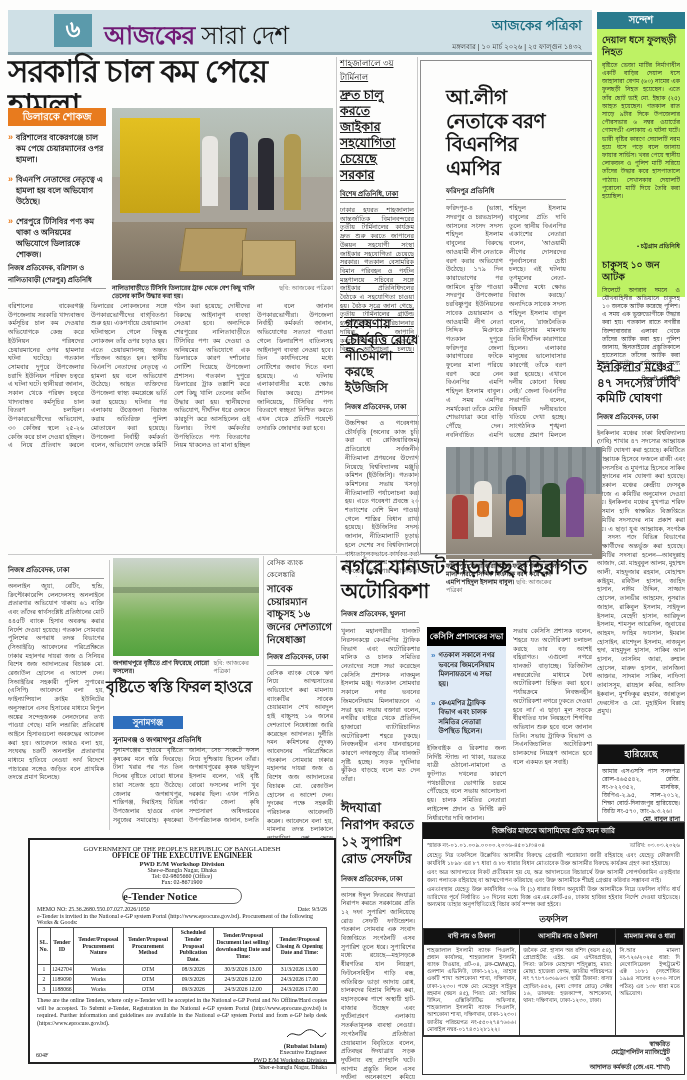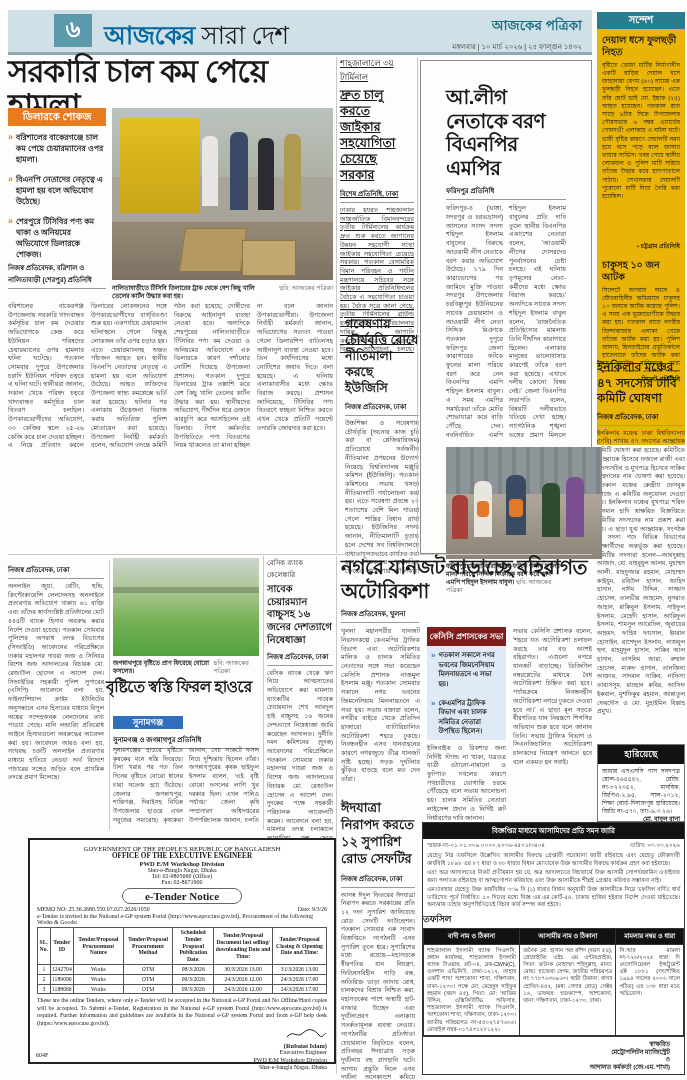--- a/index.html
+++ b/index.html
@@ -6,21 +6,21 @@
   .page{position:relative;width:687px;height:1080px;background:#fdfdfc;margin:0 auto;
         font-family:"Liberation Sans","DejaVu Sans",sans-serif;color:#1a1a1a;overflow:hidden;}
   .abs{position:absolute;}
   .just{text-align:justify;}
   .clip{overflow:hidden;}
   
   .band{left:8px;top:10px;width:584px;height:42px;background:#cfe0e6;border-bottom:3px solid #8fa9b2;}
   .pagenum{left:46px;top:4px;width:38px;height:33px;background:#5b9aab;color:#fff;font-size:23px;
            font-weight:bold;display:flex;align-items:center;justify-content:center;}
   .brand{left:96px;top:6px;font-size:25px;letter-spacing:-.5px;}
-  .brand b{color:#0369a1;}
+  .brand b{color:#701a75;}
   .mast-r{right:10px;top:5px;text-align:right;}
   .mast-r .m1{color:#1c6e83;font-weight:bold;font-size:13.5px;}
   .mast-r .m2{font-size:7px;color:#333;margin-top:3px;}
   
   .kicker{font-size:8.5px;color:#111;}
   .byline{font-size:6.8px;font-weight:bold;color:#111;border-bottom:1px solid #999;padding-bottom:2px;}
   .body6{font-size:6.3px;line-height:8.7px;color:#222;}
   .caption{font-size:6.2px;line-height:8px;}
   .caption b{font-weight:bold;}
   .credit{color:#555;font-weight:normal;}
@@ -34,60 +34,60 @@
   .bul{display:flex;margin-bottom:9px;}
   .bul .mk{color:#e87b1e;font-weight:bold;font-size:9px;margin-right:3px;line-height:11px;}
   .bul .tx{font-size:7.8px;font-weight:600;line-height:11px;color:#222;}
   .photo{background:#a9a49a;}
   .cols4{column-count:4;column-gap:7px;}
   .cols2{column-count:2;column-gap:6px;}
   
   .mpbox{left:420px;top:60px;width:172px;height:494px;border:1px solid #8c8c8c;padding:25px;box-sizing:border-box;}
   .mp-h{font-size:20px;font-weight:bold;line-height:1.18;letter-spacing:-.5px;}
   
-  .ibox-h{background:#7f1d1d;color:#fff;font-size:8px;font-weight:bold;text-align:center;padding:3px 2px;}
+  .ibox-h{background:#000000;color:#fff;font-size:8px;font-weight:bold;text-align:center;padding:3px 2px;}
   .ibox-b{background:#dfeaf6;padding:4px 4px 2px 4px;}
   .ibox-b .bul .mk{color:#3f7fc1;font-size:8px;}
   .ibox-b .bul .tx{font-size:6.8px;font-weight:600;line-height:9.6px;}
   .tag{background:#2f6fbd;color:#fff;font-weight:bold;font-size:8.5px;display:flex;align-items:center;justify-content:center;}
   
   .rail-h{left:597px;top:12px;width:88px;height:17px;background:#2a7b8e;color:#fff;font-size:10px;
           font-weight:bold;display:flex;align-items:center;justify-content:center;}
-  .rail-box{left:597px;top:29px;width:88px;height:416px;background:#eab308;padding:5px 5px;box-sizing:border-box;}
+  .rail-box{left:597px;top:29px;width:88px;height:268px;background:#bef264;padding:5px 5px;box-sizing:border-box;}
   .brief-h{font-size:9.5px;font-weight:bold;line-height:1.25;margin-bottom:3px;}
   .brief-b{font-size:6px;line-height:8.2px;color:#222;}
   .brief-c{font-size:6px;font-weight:bold;text-align:right;margin:2px 0 7px 0;}
   
   .lost{left:597px;top:744px;width:88px;height:78px;border:1px solid #777;box-sizing:border-box;background:#fff;}
   .lost-h{background:#121212;color:#fff;font-weight:bold;font-size:9px;text-align:center;padding:2px 0;}
   .lost-b{font-size:6px;line-height:8px;padding:3px 4px;}
   .lost-s{font-size:6.2px;font-weight:bold;text-align:right;padding:0 4px;}
   
   .tender{left:28px;top:838px;width:308px;height:226px;border:2px solid #222;box-sizing:border-box;
           background:#fff;padding:5px 7px;font-family:"Liberation Serif","DejaVu Serif",serif;}
   .tc{text-align:center;}
   .t1{font-size:6.8px;} .t2{font-size:7.2px;font-weight:bold;} .t3{font-size:6.6px;font-weight:bold;}
   .t4{font-size:6px;}
   .pill{width:118px;margin:3px auto 2px auto;border:1.5px solid #666;border-radius:12px;font-size:11px;
-        font-weight:bold;text-align:center;padding:1px 0;color:#222;}
+        font-weight:bold;text-align:left;padding:1px 0;color:#222;}
   .memo-row{display:flex;justify-content:space-between;font-size:5.9px;margin-top:2px;}
   .tintro{font-size:6px;margin-top:1px;}
   table.tt{width:100%;border-collapse:collapse;margin-top:2px;}
   table.tt th,table.tt td{border:1px solid #555;font-size:5.7px;line-height:6.8px;text-align:center;padding:1px;}
   table.tt th{font-weight:bold;}
   .tfoot{font-size:5.8px;line-height:7.4px;text-align:justify;margin-top:3px;}
   .sig{text-align:right;font-size:6px;line-height:7.2px;margin-top:1px;}
   .sig .nm{font-weight:bold;font-size:6.4px;}
   .code{position:absolute;left:6px;bottom:4px;font-size:6px;}
   
   .legal{left:422px;top:822px;width:263px;height:253px;border:1px solid #333;box-sizing:border-box;background:#fff;}
   .legal-t{background:#121212;color:#fff;font-size:7px;font-weight:bold;text-align:center;padding:2px 2px;}
   .legal-m{display:flex;justify-content:space-between;font-size:5.7px;padding:2px 4px 1px 4px;}
   .legal-p{font-size:5.7px;line-height:7.5px;text-align:justify;padding:1px 4px;}
-  .tafsil{text-align:left;font-weight:bold;font-size:9px;padding:2px 0 1px 0;}
+  .tafsil{text-align:center;font-weight:bold;font-size:9px;padding:2px 0 1px 0;}
   table.lt{width:100%;border-collapse:collapse;}
   table.lt th{background:#121212;color:#fff;font-size:6.4px;padding:2px 1px;border:1px solid #333;}
   table.lt td{border:1px solid #333;font-size:5.5px;line-height:7.2px;text-align:justify;vertical-align:top;padding:2px 3px;}
   .legal-sig{border-top:1px solid #333;text-align:right;font-size:6.2px;font-weight:bold;line-height:7.6px;padding:3px 14px 3px 0;}
 </style>
 </head>
 <body>
 
 <div class="page">
 

